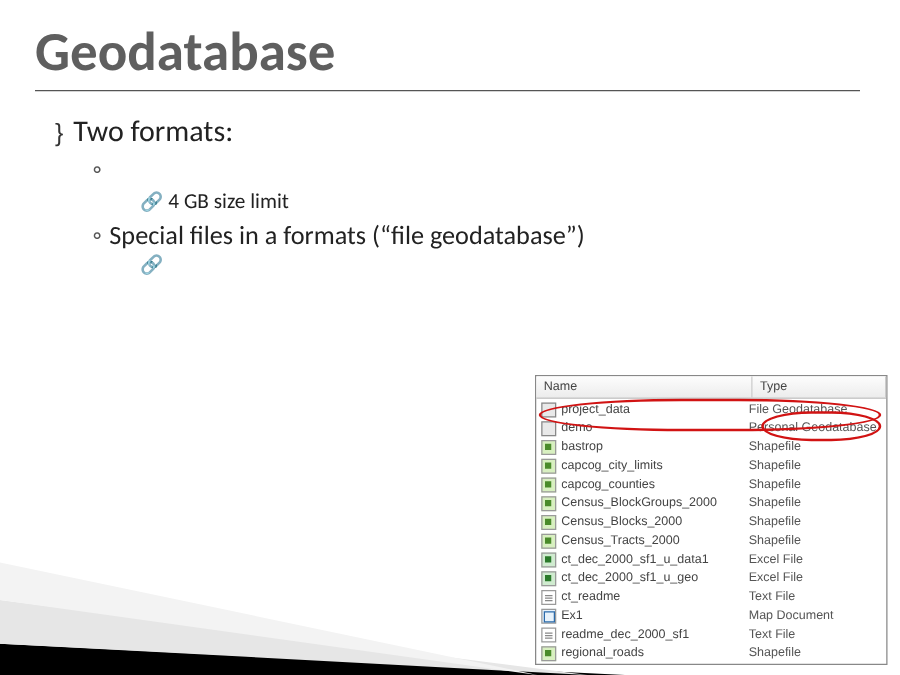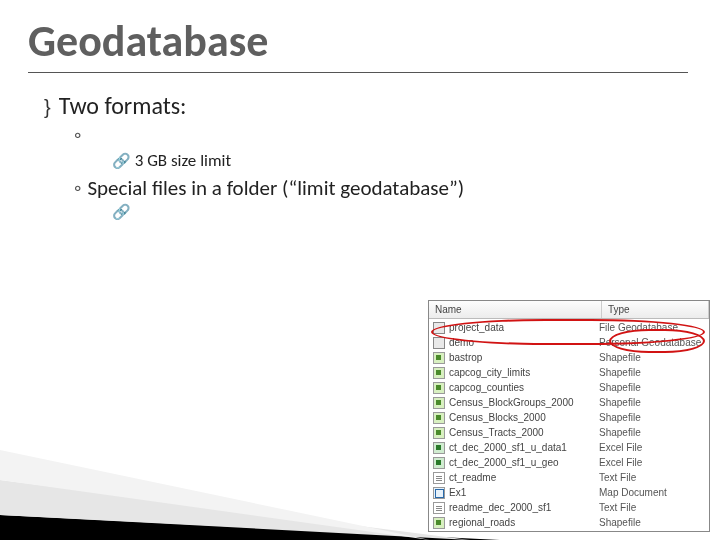--- a/index.html
+++ b/index.html
@@ -177,25 +177,25 @@
 <div class="content">
   <div class="lvl1">
     <span class="bullet">}</span>
     <span>Two formats:</span>
   </div>
   <div class="lvl2">
     <span class="bullet">◦</span>
   </div>
   <div class="lvl3">
     <span class="bullet">🔗</span>
-    <span>3 GB size limit</span>
+    <span>4 GB size limit</span>
   </div>
   <div class="lvl2">
     <span class="bullet">◦</span>
-    <span>Special files in a folder (“limit geodatabase”)</span>
+    <span>Special files in a formats (“file geodatabase”)</span>
   </div>
   <div class="lvl3">
     <span class="bullet">🔗</span>
   </div>
 </div>
 
 <div class="panel">
   <div class="panel-header">
     <div class="col name">Name</div>
     <div class="col type">Type</div>

